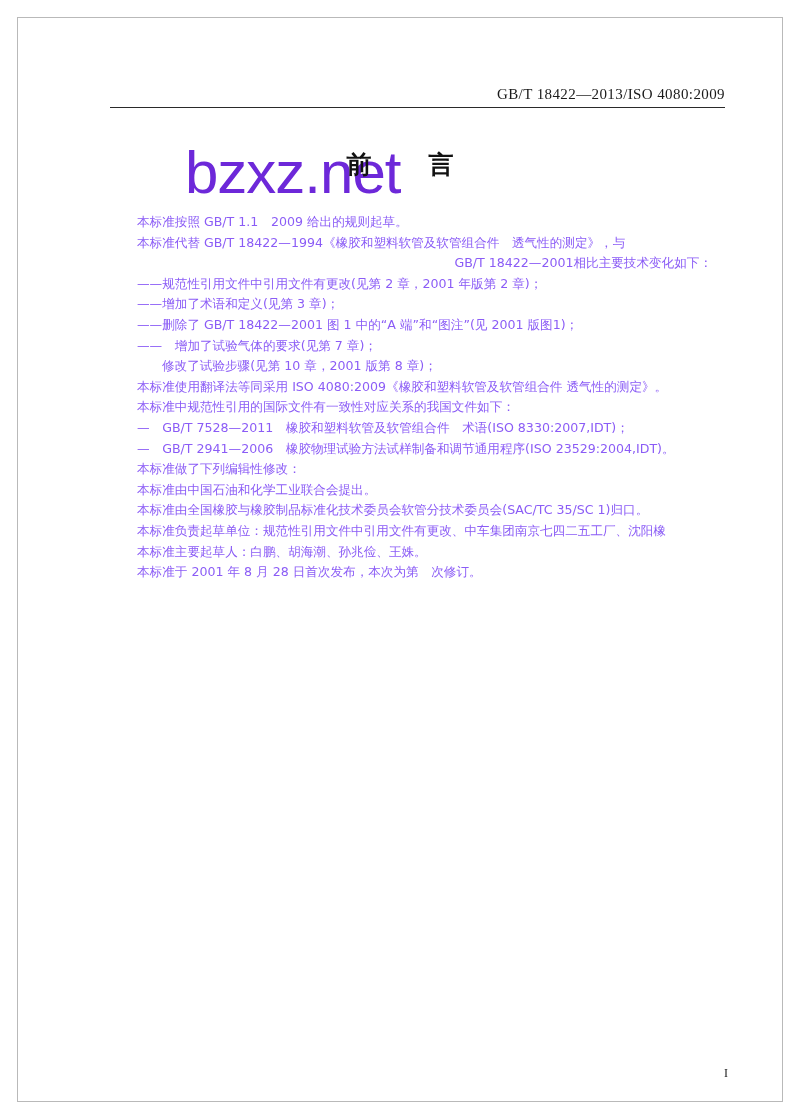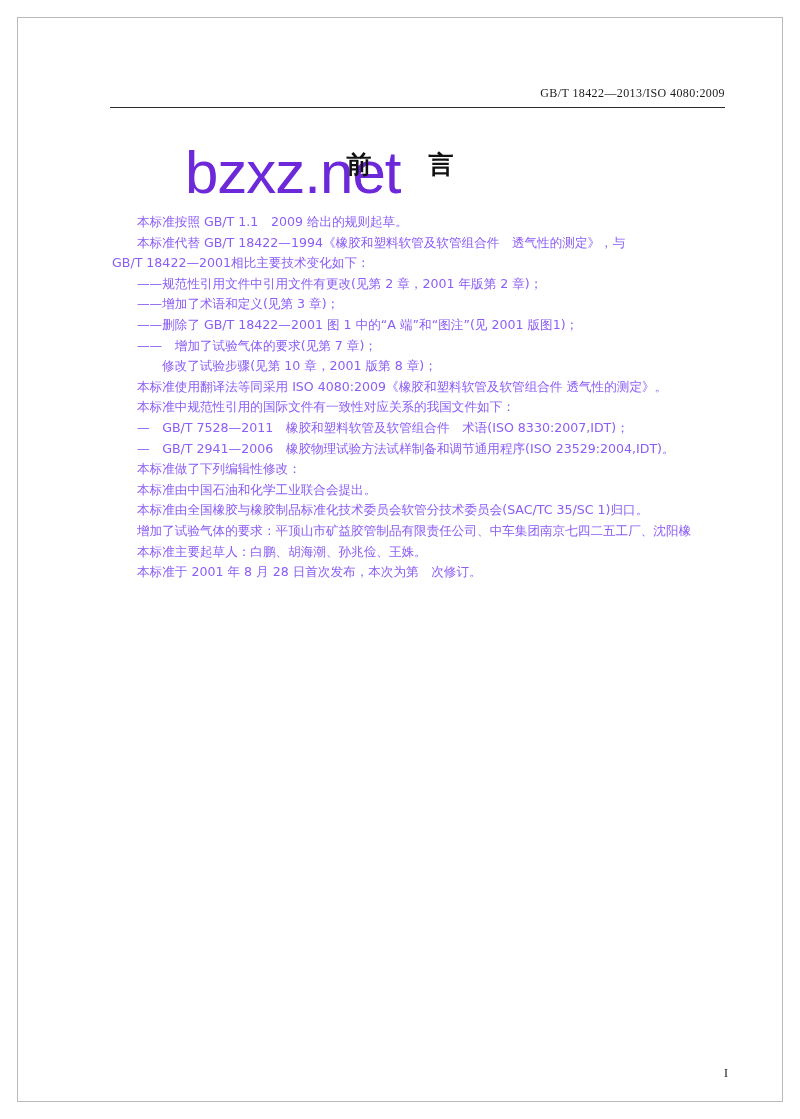--- a/index.html
+++ b/index.html
@@ -30,21 +30,21 @@
     width: 766px;
     height: 1085px;
     border: 1px solid #b9b9b9;
     box-sizing: border-box;
     pointer-events: none;
   }
   .header-code {
     position: absolute;
     right: 75px;
     top: 86px;
-    font-size: 12px;
+    font-size: 15px;
     letter-spacing: 0.4px;
     color: #1a1a1a;
     font-family: "Liberation Serif", serif;
     white-space: nowrap;
   }
   .header-rule {
     position: absolute;
     left: 110px;
     right: 75px;
     top: 107px;
@@ -86,21 +86,21 @@
     color: #8b5cf6;
     font-family: "DejaVu Sans", sans-serif;
   }
   .body-text p {
     margin: 0;
     white-space: pre-wrap;
   }
   .ind-2 { text-indent: 25px; }
   .ind-dash { padding-left: 25px; text-indent: 0; }
   .ind-dash2 { padding-left: 50px; text-indent: 0; }
-  .hang { padding-left: 0; text-indent: 0; }
+  .hang { padding-left: 0; text-indent: 0; text-align: right; }
   .page-num {
     position: absolute;
     right: 72px;
     bottom: 38px;
     font-size: 12px;
     font-family: "Liberation Serif", serif;
     color: #1a1a1a;
   }
 </style>
 </head>
@@ -127,20 +127,20 @@
       <p class="ind-dash">——删除了 GB/T 18422—2001 图 1 中的“A 端”和“图注”(见 2001 版图1)；</p>
       <p class="ind-dash">——　增加了试验气体的要求(见第 7 章)；</p>
       <p class="ind-dash2">修改了试验步骤(见第 10 章，2001 版第 8 章)；</p>
       <p class="ind-2">本标准使用翻译法等同采用 ISO 4080:2009《橡胶和塑料软管及软管组合件 透气性的测定》。</p>
       <p class="ind-2">本标准中规范性引用的国际文件有一致性对应关系的我国文件如下：</p>
       <p class="ind-dash">—　GB/T 7528—2011　橡胶和塑料软管及软管组合件　术语(ISO 8330:2007,IDT)；</p>
       <p class="ind-dash">—　GB/T 2941—2006　橡胶物理试验方法试样制备和调节通用程序(ISO 23529:2004,IDT)。</p>
       <p class="ind-2">本标准做了下列编辑性修改：</p>
       <p class="ind-2">本标准由中国石油和化学工业联合会提出。</p>
       <p class="ind-2">本标准由全国橡胶与橡胶制品标准化技术委员会软管分技术委员会(SAC/TC 35/SC 1)归口。</p>
-      <p class="ind-2">增加了试验气体的要求：平顶山市矿益胶管制品有限责任公司、中车集团南京七四二五工厂、沈阳橡</p>
+      <p class="ind-2">本标准负责起草单位：规范性引用文件中引用文件有更改、中车集团南京七四二五工厂、沈阳橡</p>
       <p class="ind-2">本标准主要起草人：白鹏、胡海潮、孙兆俭、王姝。</p>
       <p class="ind-2">本标准于 2001 年 8 月 28 日首次发布，本次为第　次修订。</p>
     </div>
 
   <div class="page-num">I</div>
 
 </div>
 
 </body></html>

